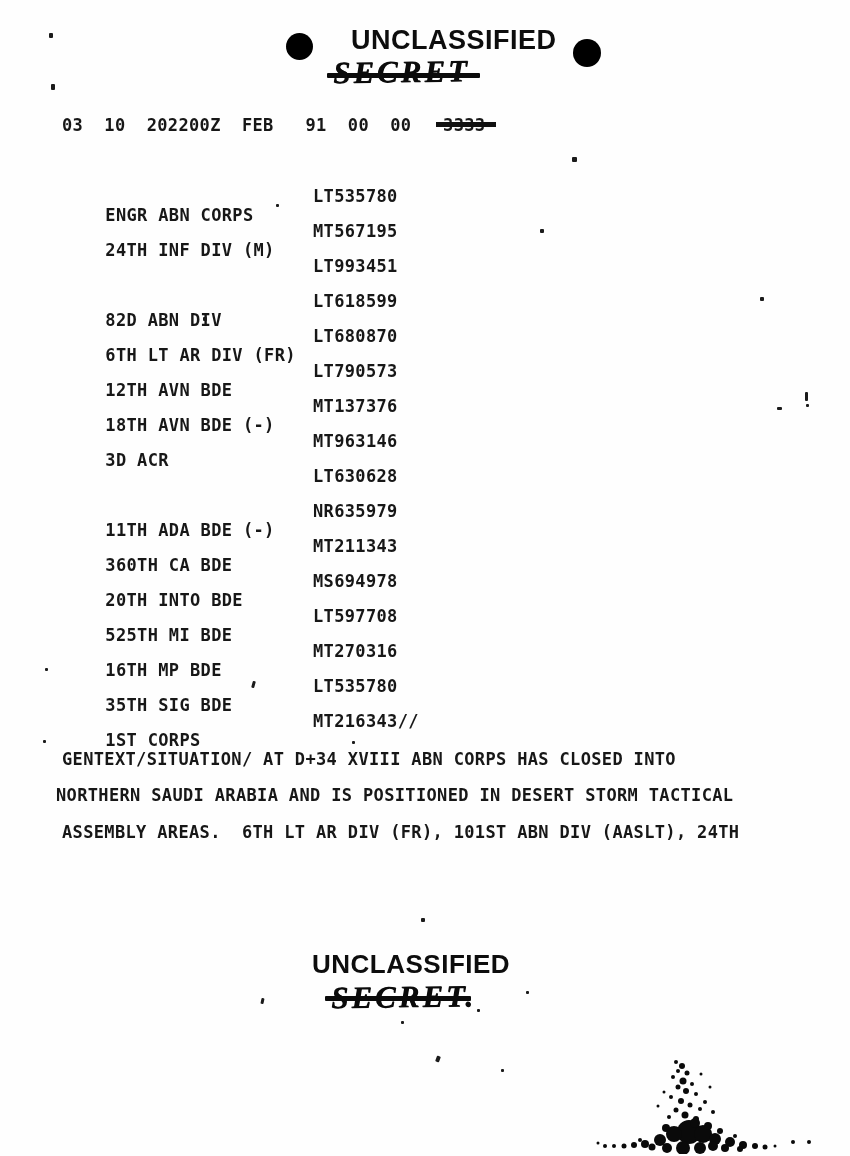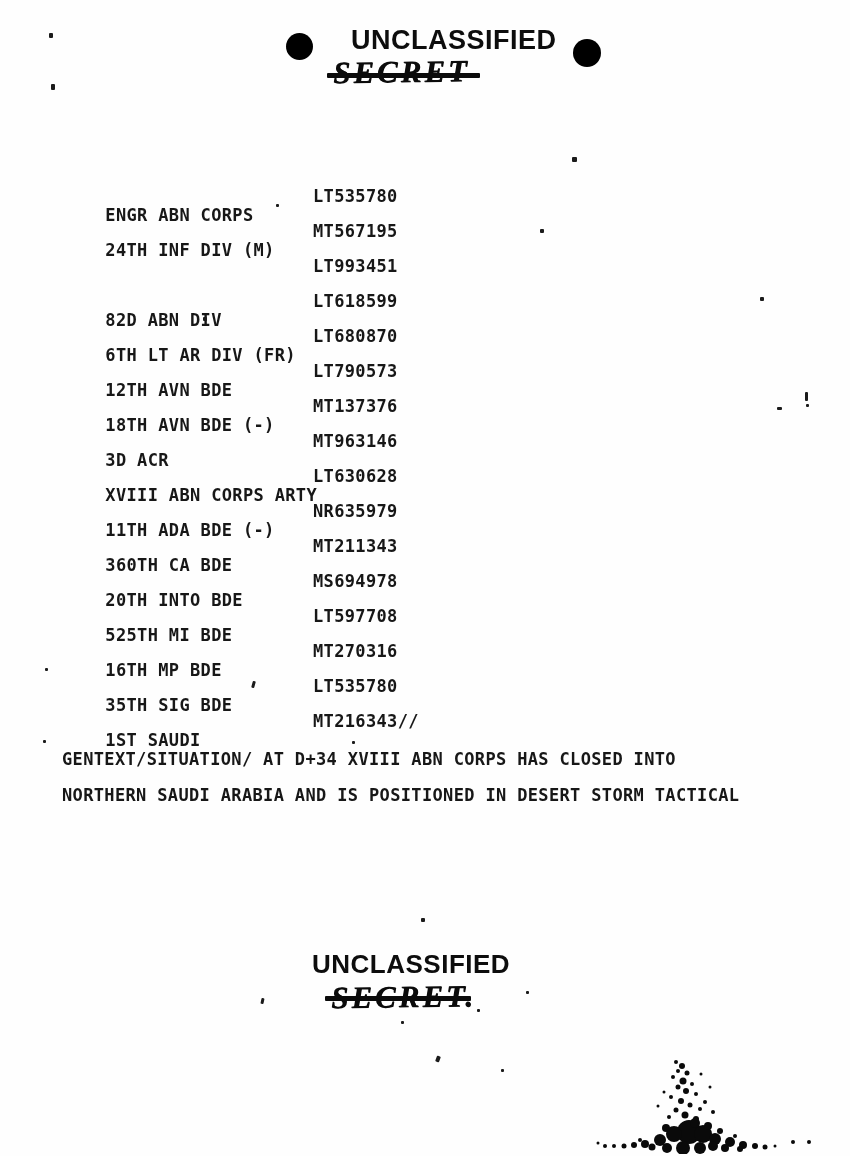--- a/index.html
+++ b/index.html
@@ -73,20 +73,21 @@
 <div class="page">
 
   <div class="hole-dot" style="left:286px;top:33px;width:27px;height:27px;"></div>
   <div class="hole-dot" style="left:573px;top:39px;width:28px;height:28px;"></div>
 
   <div class="stamp-unclass" style="left:351px;top:25px;">UNCLASSIFIED</div>
 
   <div class="stamp-secret" style="left:333px;top:54px;">SECRET</div>
   <div class="strike-bar" style="left:327px;top:73px;width:153px;"></div>
 
+  <div class="mono" style="left:62px;top:116px;"><span>03  10  202200Z  FEB   91  00  00   </span><span class="struck">3333</span></div>
 
   <div class="mono unit-row" style="left:63px;top:187px;">
     <span>ENGR ABN CORPS</span>
     <span class="unit-coord">LT535780</span>
   </div>
   <div class="mono unit-row" style="left:63px;top:222px;">
     <span>24TH INF DIV (M)</span>
     <span class="unit-coord">MT567195</span>
   </div>
   <div class="mono unit-row" style="left:63px;top:257px;">
@@ -106,21 +107,20 @@
   </div>
   <div class="mono unit-row" style="left:63px;top:397px;">
     <span>18TH AVN BDE (-)</span>
     <span class="unit-coord">MT137376</span>
   </div>
   <div class="mono unit-row" style="left:63px;top:432px;">
     <span>3D ACR</span>
     <span class="unit-coord">MT963146</span>
   </div>
   <div class="mono unit-row" style="left:63px;top:467px;">
-    <span>XVIII ABN CORPS ARTY</span>
     <span class="unit-coord">LT630628</span>
   </div>
   <div class="mono unit-row" style="left:63px;top:502px;">
     <span>11TH ADA BDE (-)</span>
     <span class="unit-coord">NR635979</span>
   </div>
   <div class="mono unit-row" style="left:63px;top:537px;">
     <span>360TH CA BDE</span>
     <span class="unit-coord">MT211343</span>
   </div>
@@ -134,26 +134,27 @@
   </div>
   <div class="mono unit-row" style="left:63px;top:642px;">
     <span>16TH MP BDE</span>
     <span class="unit-coord">MT270316</span>
   </div>
   <div class="mono unit-row" style="left:63px;top:677px;">
     <span>35TH SIG BDE</span>
     <span class="unit-coord">LT535780</span>
   </div>
   <div class="mono unit-row" style="left:63px;top:712px;">
-    <span>1ST SAUDI</span>
+    <span>1ST CORPS</span>
     <span class="unit-coord">MT216343//</span>
   </div>
 
   <div class="mono" style="left:62px;top:750px;">GENTEXT/SITUATION/ AT D+34 XVIII ABN CORPS HAS CLOSED INTO</div>
-  <div class="mono" style="left:62px;top:786px;">NORTHERN SAUDI ARABIA AND IS POSITIONED IN DESERT STORM TACTICAL</div>
+  <div class="mono" style="left:56px;top:786px;">NORTHERN SAUDI ARABIA AND IS POSITIONED IN DESERT STORM TACTICAL</div>
+  <div class="mono" style="left:62px;top:823px;">ASSEMBLY AREAS.  6TH LT AR DIV (FR), 101ST ABN DIV (AASLT), 24TH</div>
 
   <div class="stamp-unclass" style="left:312px;top:949px;font-size:26px;">UNCLASSIFIED</div>
   <div class="stamp-secret" style="left:331px;top:979px;">SECRET.</div>
   <div class="strike-bar" style="left:325px;top:996px;width:146px;"></div>
 
   <div class="speck" style="left:49px;top:33px;width:4px;height:5px;"></div>
   <div class="speck" style="left:51px;top:84px;width:4px;height:6px;"></div>
   <div class="speck" style="left:572px;top:157px;width:5px;height:5px;"></div>
   <div class="speck" style="left:276px;top:204px;width:3px;height:3px;"></div>
   <div class="speck" style="left:540px;top:229px;width:4px;height:4px;"></div>

